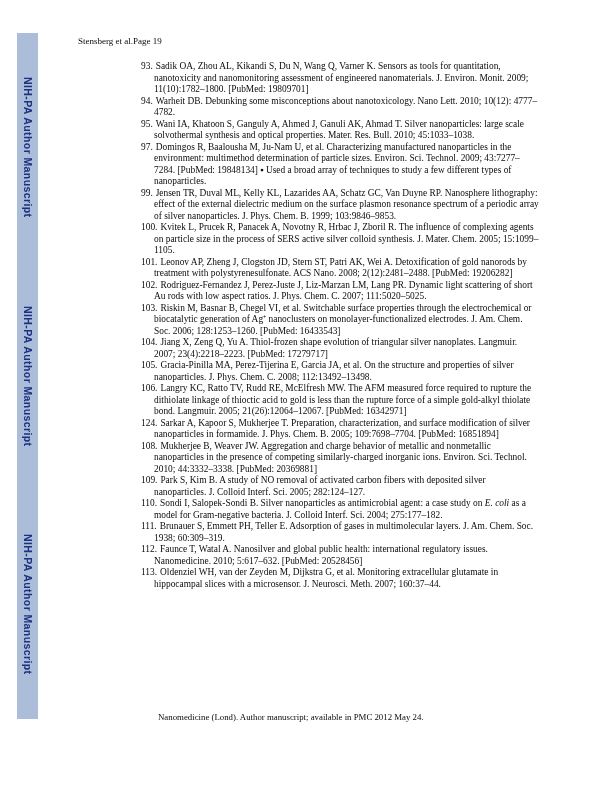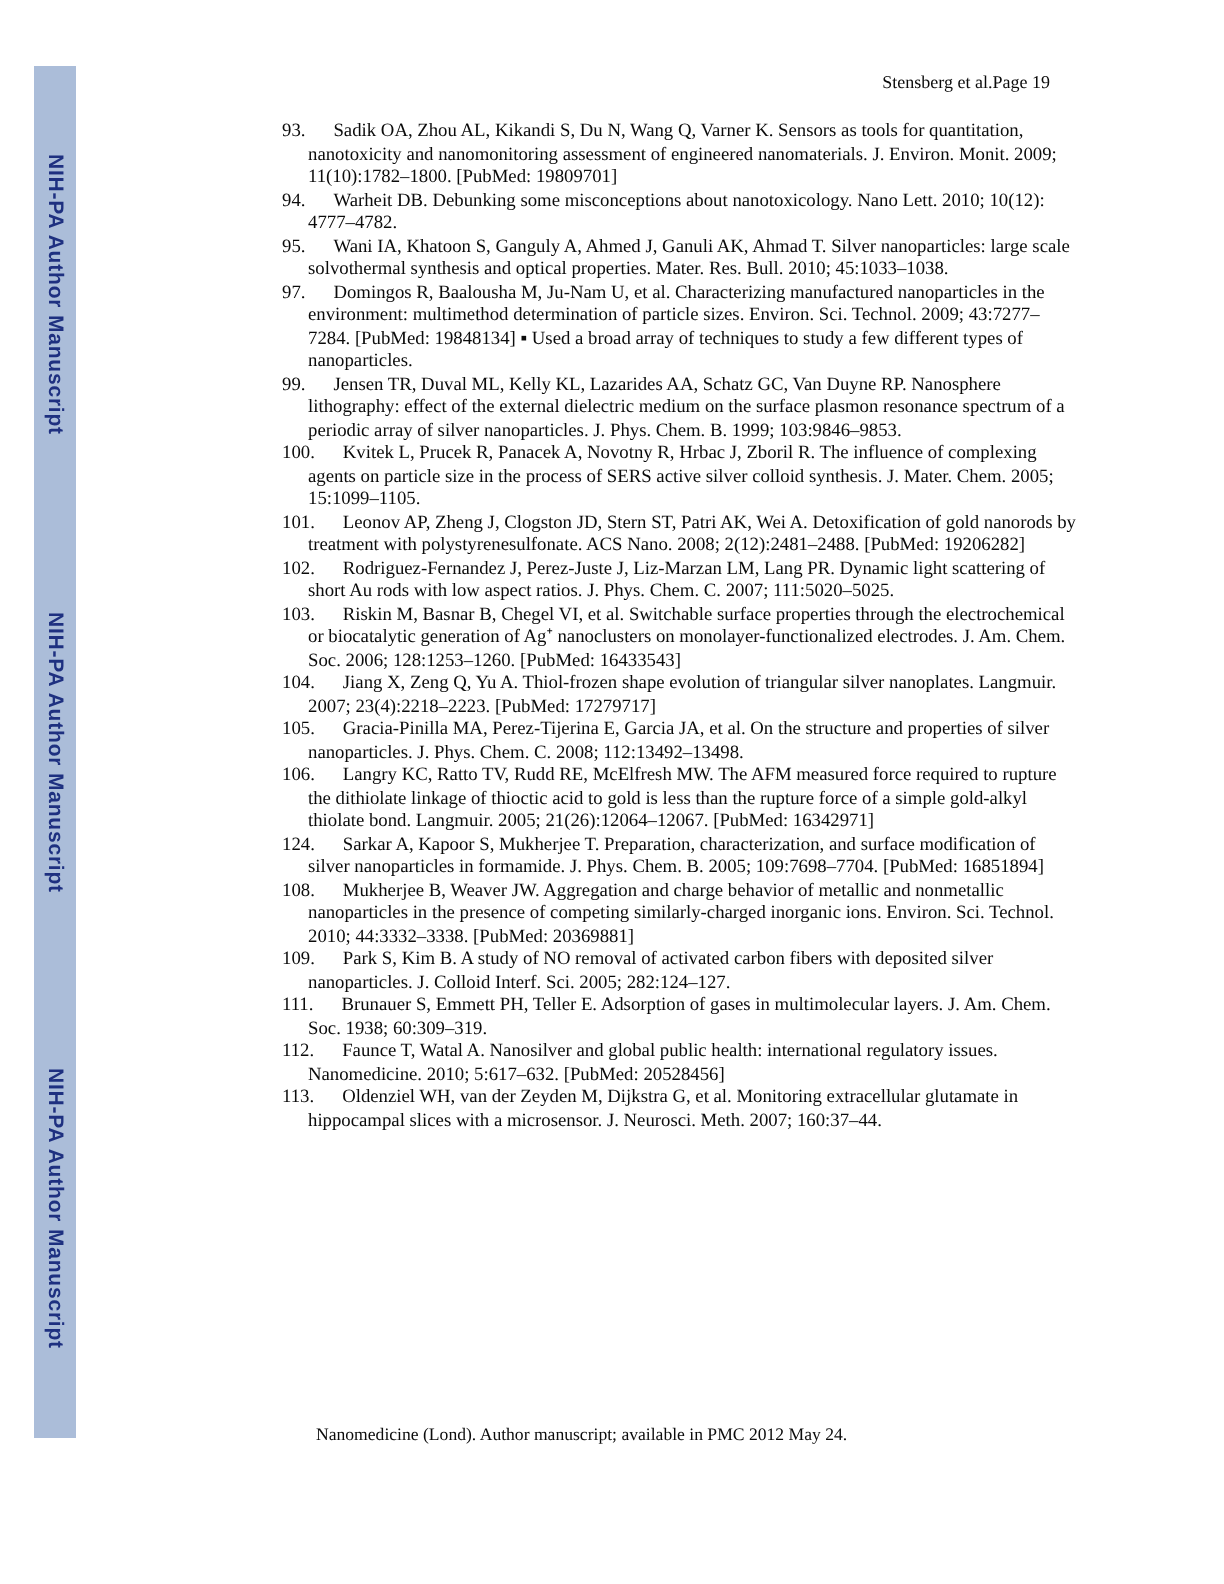--- a/index.html
+++ b/index.html
@@ -14,30 +14,30 @@
     display:flex;flex-direction:column;justify-content:space-around;align-items:center;
   }
   .band .vlabel{
     writing-mode:vertical-rl;
     font-family:"Liberation Sans", sans-serif;
     font-size:10.5px;font-weight:600;letter-spacing:0.4px;white-space:nowrap;
   }
   
   .runhead{
     position:absolute;left:78px;top:36px;width:447px;
-    display:flex;justify-content:flex-end;
+    display:flex;justify-content:flex-start;
     font-size:9px;
   }
   
   .refs{
     position:absolute;left:141px;top:61px;width:398px;
     font-size:9.4px;line-height:11.5px;text-align:left;
   }
   .ref{padding-left:13px;text-indent:-13px;}
-  .ref .num{margin-right:14px;}
+  .ref .num{margin-right:3px;}
   
   .footer{
     position:absolute;left:158px;top:712px;white-space:nowrap;
     font-size:8.8px;
   }
   .footer .it{}
   em{font-style:italic;}
 </style>
 </head>
 <body>
@@ -79,20 +79,21 @@
   <div class="ref"><span class="num">105.</span><span class="txt">Gracia-Pinilla MA, Perez-Tijerina E, Garcia JA, et al. On the structure and properties of silver nanoparticles. J. Phys. Chem. C. 2008; 112:13492–13498.</span></div>
 
   <div class="ref"><span class="num">106.</span><span class="txt">Langry KC, Ratto TV, Rudd RE, McElfresh MW. The AFM measured force required to rupture the dithiolate linkage of thioctic acid to gold is less than the rupture force of a simple gold-alkyl thiolate bond. Langmuir. 2005; 21(26):12064–12067. [PubMed: 16342971]</span></div>
 
   <div class="ref"><span class="num">124.</span><span class="txt">Sarkar A, Kapoor S, Mukherjee T. Preparation, characterization, and surface modification of silver nanoparticles in formamide. J. Phys. Chem. B. 2005; 109:7698–7704. [PubMed: 16851894]</span></div>
 
   <div class="ref"><span class="num">108.</span><span class="txt">Mukherjee B, Weaver JW. Aggregation and charge behavior of metallic and nonmetallic nanoparticles in the presence of competing similarly-charged inorganic ions. Environ. Sci. Technol. 2010; 44:3332–3338. [PubMed: 20369881]</span></div>
 
   <div class="ref"><span class="num">109.</span><span class="txt">Park S, Kim B. A study of NO removal of activated carbon fibers with deposited silver nanoparticles. J. Colloid Interf. Sci. 2005; 282:124–127.</span></div>
 
+  <div class="ref"><span class="num">110.</span><span class="txt">Sondi I, Salopek-Sondi B. Silver nanoparticles as antimicrobial agent: a case study on <em>E. coli</em> as a model for Gram-negative bacteria. J. Colloid Interf. Sci. 2004; 275:177–182.</span></div>
 
   <div class="ref"><span class="num">111.</span><span class="txt">Brunauer S, Emmett PH, Teller E. Adsorption of gases in multimolecular layers. J. Am. Chem. Soc. 1938; 60:309–319.</span></div>
 
   <div class="ref"><span class="num">112.</span><span class="txt">Faunce T, Watal A. Nanosilver and global public health: international regulatory issues. Nanomedicine. 2010; 5:617–632. [PubMed: 20528456]</span></div>
 
   <div class="ref"><span class="num">113.</span><span class="txt">Oldenziel WH, van der Zeyden M, Dijkstra G, et al. Monitoring extracellular glutamate in hippocampal slices with a microsensor. J. Neurosci. Meth. 2007; 160:37–44.</span></div>
 </div>
 
 <div class="footer"><span class="it">Nanomedicine (Lond).</span><span> Author manuscript; available in PMC 2012 May 24.</span></div>
 

